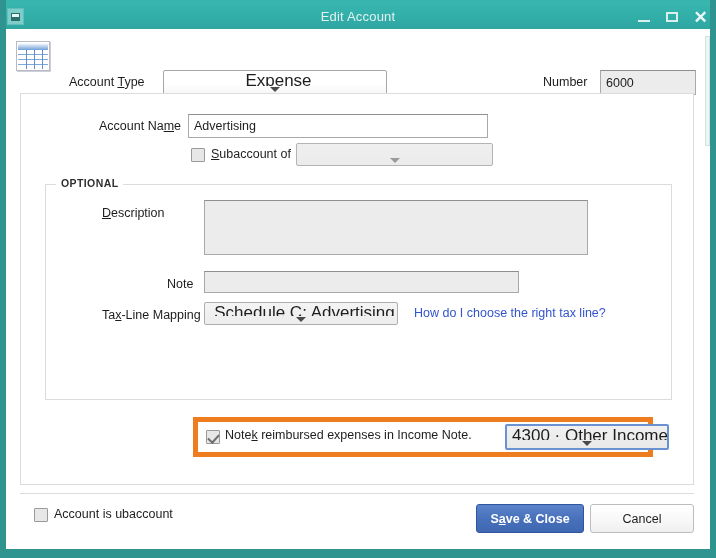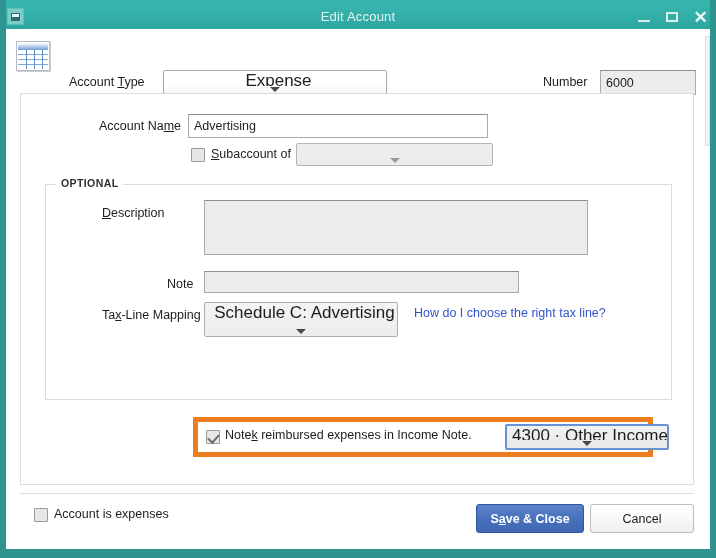--- a/index.html
+++ b/index.html
@@ -288,21 +288,21 @@
     width: 315px; height: 22px;
     background: #ececec;
   }
 
   .lbl-taxline {
     position: absolute;
     left: 81px; top: 214px;
   }
   #combo-taxline {
     left: 183px; top: 208px;
-    width: 194px; height: 35px;
+    width: 194px; height: 23px;
     background: linear-gradient(180deg,#f4f4f4 0%, #ededed 100%);
     border-color: #aeaeae;
   }
   .helplink {
     position: absolute;
     left: 393px; top: 212px;
     font-size: 12.5px;
     color: #3355cc;
     cursor: pointer;
   }
@@ -450,21 +450,21 @@
     <div class="chk checked" id="chk-track"></div>
     <div class="label lbl-track"><span>Note</span><u>k</u><span> reimbursed expenses in Income Note.</span></div>
     <div class="combo" id="combo-income">
       <span class="txt">4300 · Other Income</span>
       <span class="caret"></span>
     </div>
   </div>
 
   <div class="footer-divider"></div>
   <div class="chk" id="chk-inactive"></div>
-  <div class="label lbl-inactive">Account is expenses</div>
+  <div class="label lbl-inactive">Account is ubaccount</div>
 
   <div class="btn" id="btn-save">
       <span>S</span>
       <u>a</u>
       <span>ve &amp; Close</span>
     </div>
   <div class="btn" id="btn-cancel">Cancel</div>
 
   <div class="scrollsliver"></div>
 </div>

